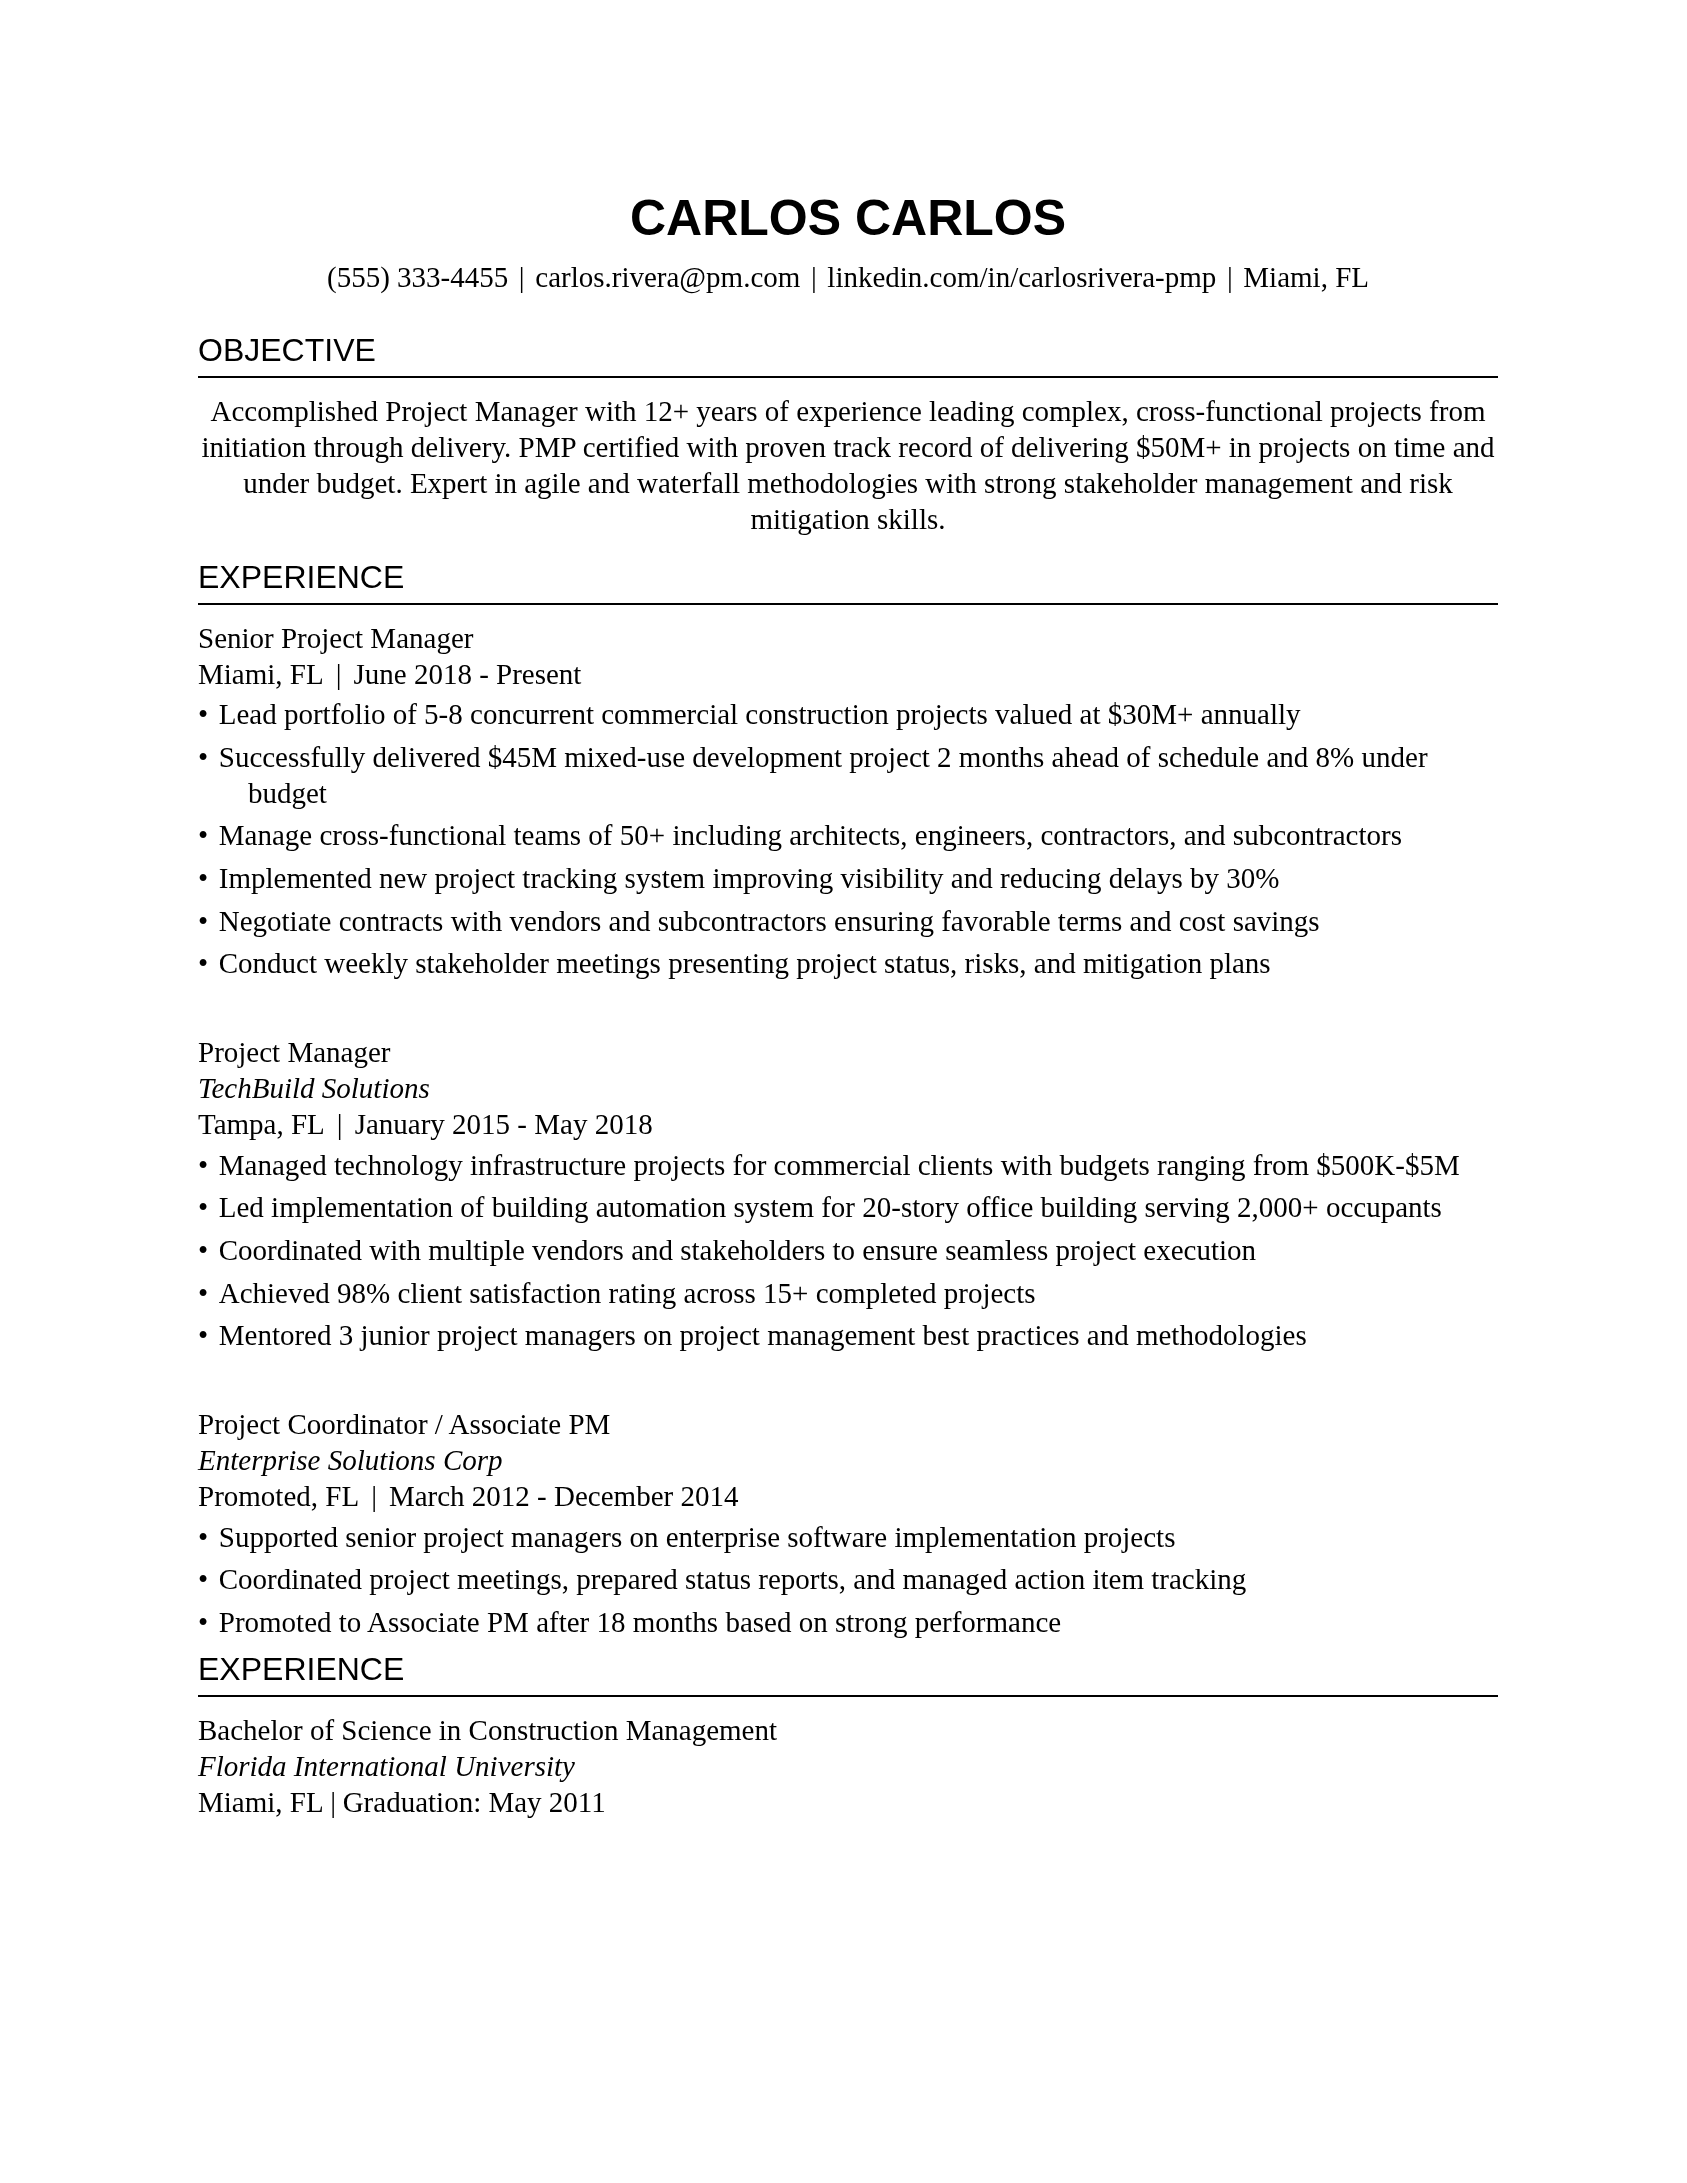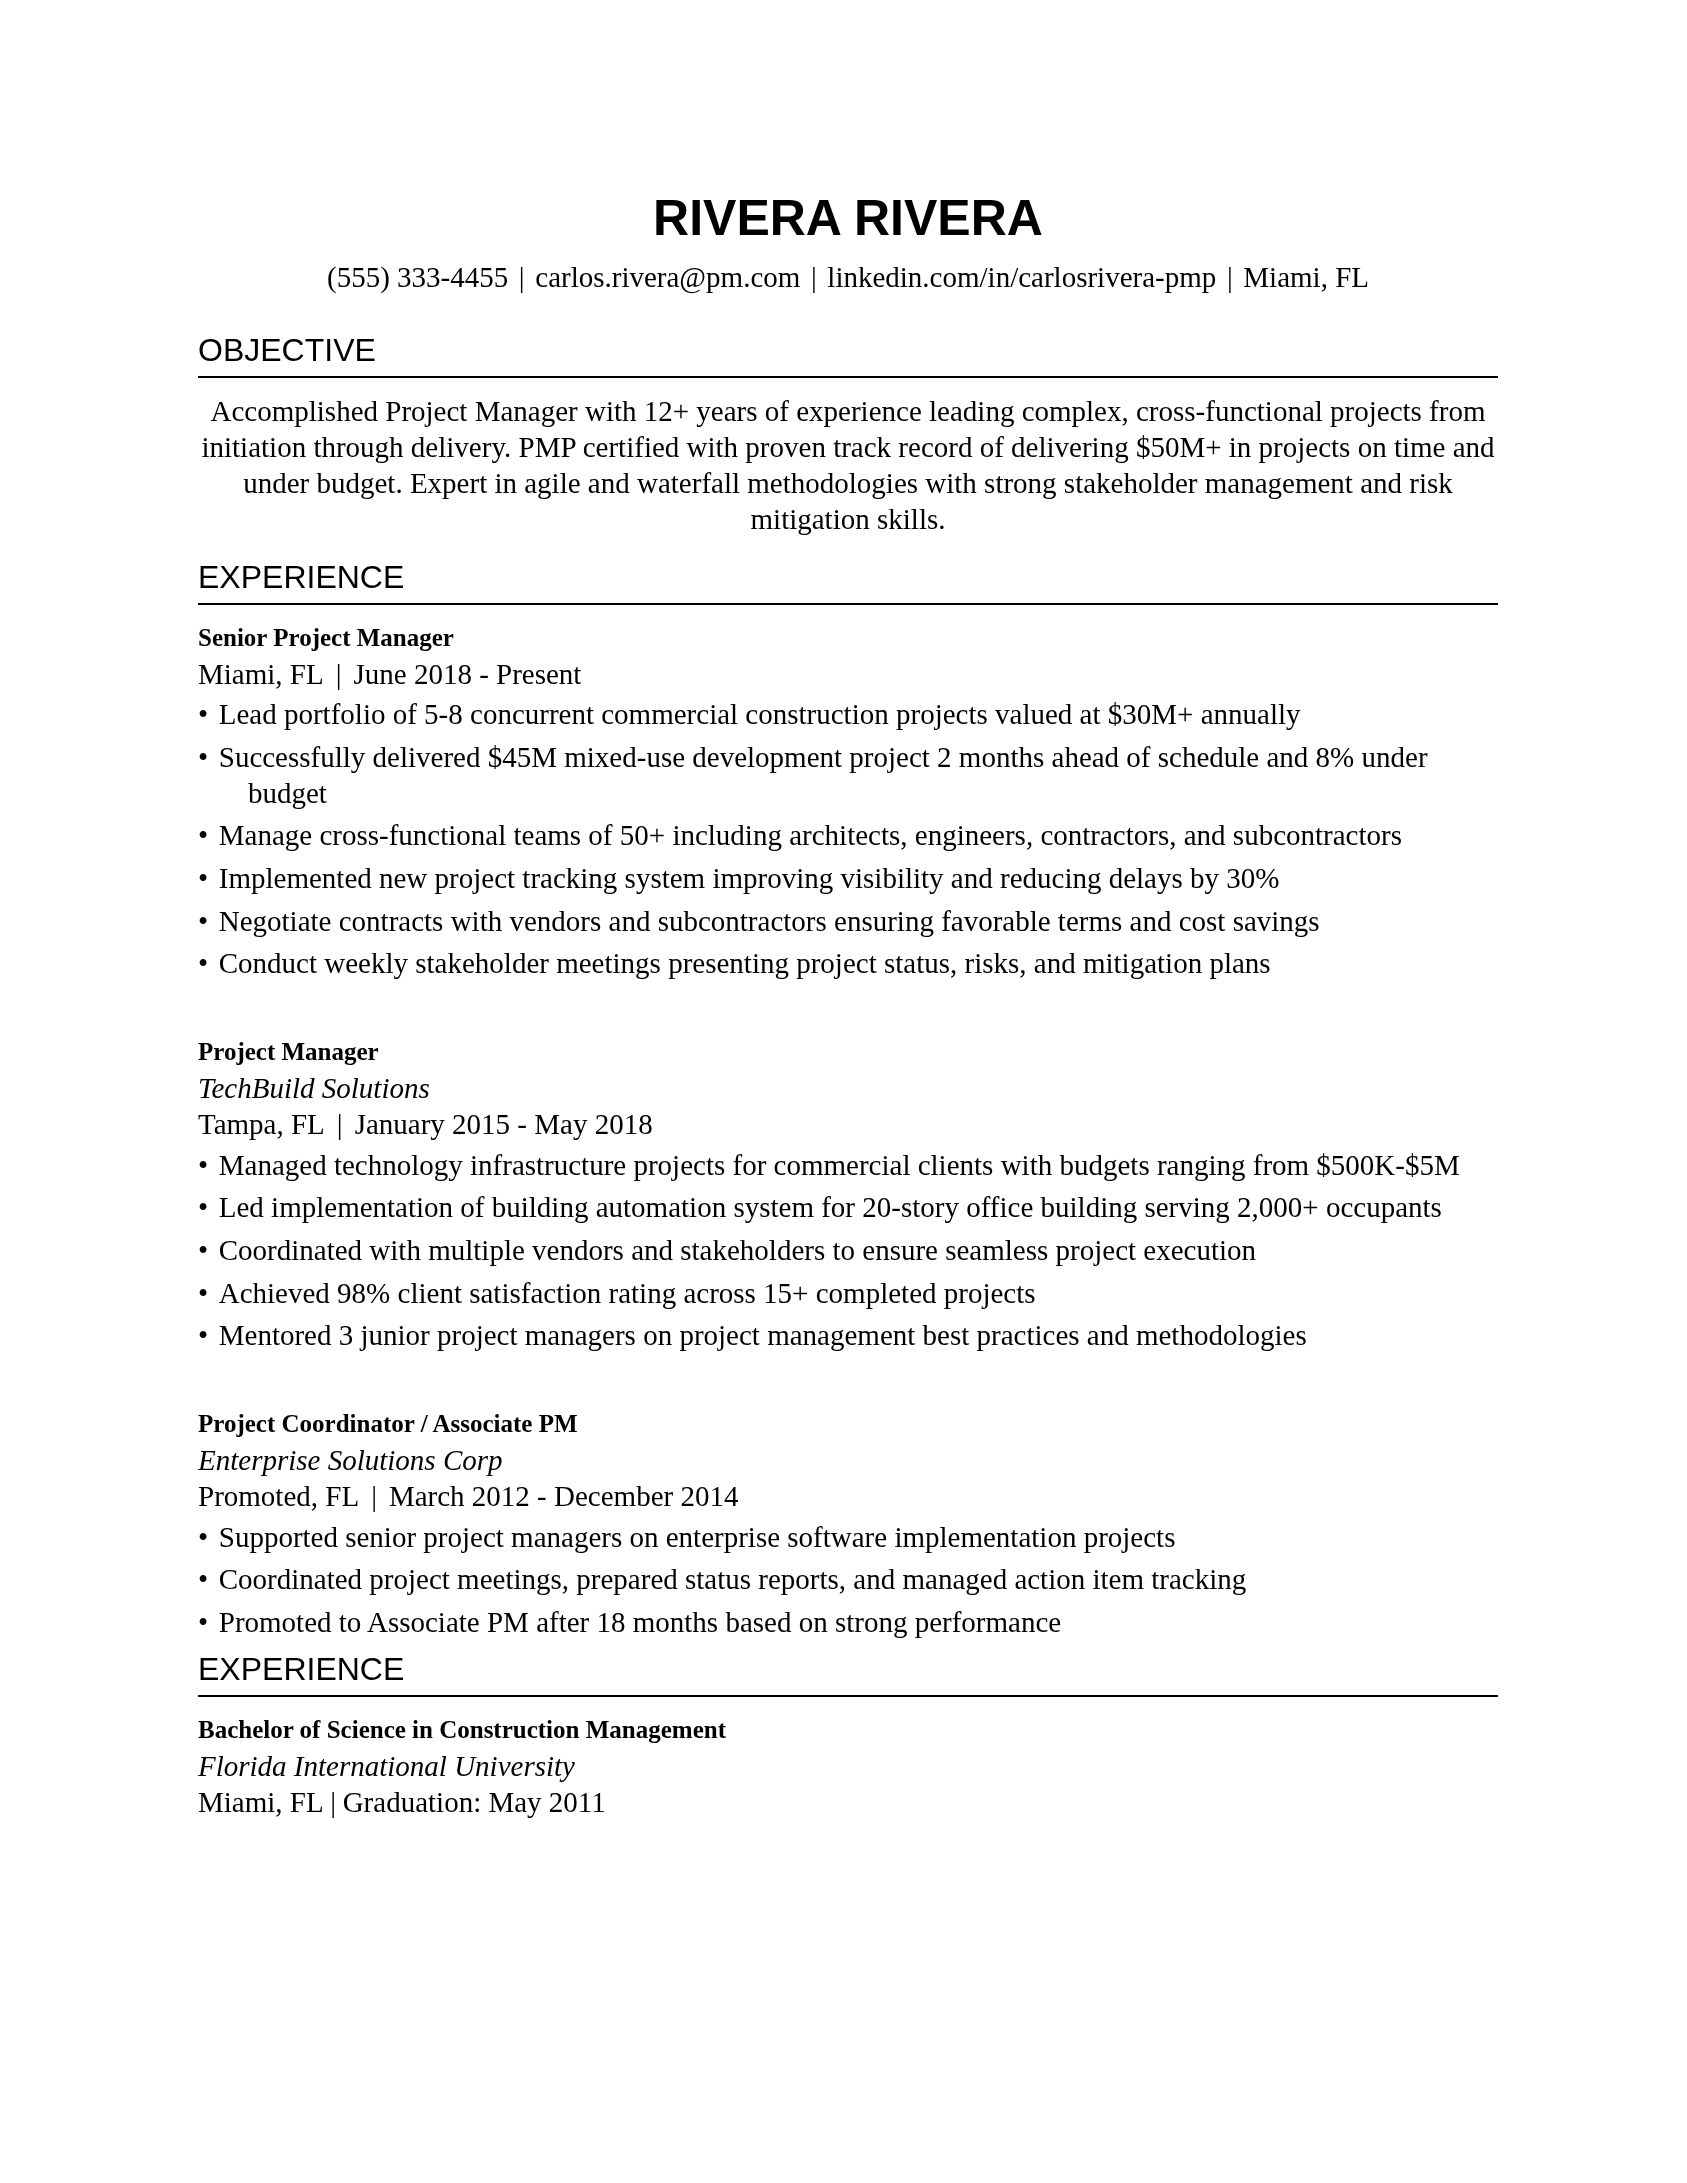--- a/index.html
+++ b/index.html
@@ -54,23 +54,23 @@
   .body-text {
     font-size: 29px;
     line-height: 36px;
     text-align: center;
   }
 
   
   .job { margin-bottom: 53px; }
   .job:last-child { margin-bottom: 0; }
   .job-title, .edu-degree {
-    font-size: 25px;
+    font-size: 29px;
     line-height: 36px;
-    font-weight: 700;
+    font-weight: 400;
   }
   .job-company, .edu-school {
     font-size: 29px;
     line-height: 36px;
     font-style: italic;
   }
   .job-meta, .edu-meta {
     font-size: 29px;
     line-height: 36px;
   }
@@ -93,21 +93,21 @@
     content: "\2022";
     margin-right: 10.6px;
   }
 </style>
 </head>
 <body>
 
 <div class="page">
 
   <header class="resume-header">
-    <h1 class="candidate-name">RIVERA RIVERA</h1>
+    <h1 class="candidate-name">CARLOS CARLOS</h1>
     <p class="contact-line">
       <span>(555) 333-4455</span><span class="sep">|</span><span>carlos.rivera@pm.com</span><span class="sep">|</span><span>linkedin.com/in/carlosrivera-pmp</span><span class="sep">|</span><span>Miami, FL</span>
     </p>
   </header>
 
   <section class="section section--objective">
     <h2 class="section-heading">OBJECTIVE</h2>
     <p class="body-text">Accomplished Project Manager with 12+ years of experience leading complex, cross-functional projects from initiation through delivery. PMP certified with proven track record of delivering $50M+ in projects on time and under budget. Expert in agile and waterfall methodologies with strong stakeholder management and risk mitigation skills.</p>
   </section>
 

